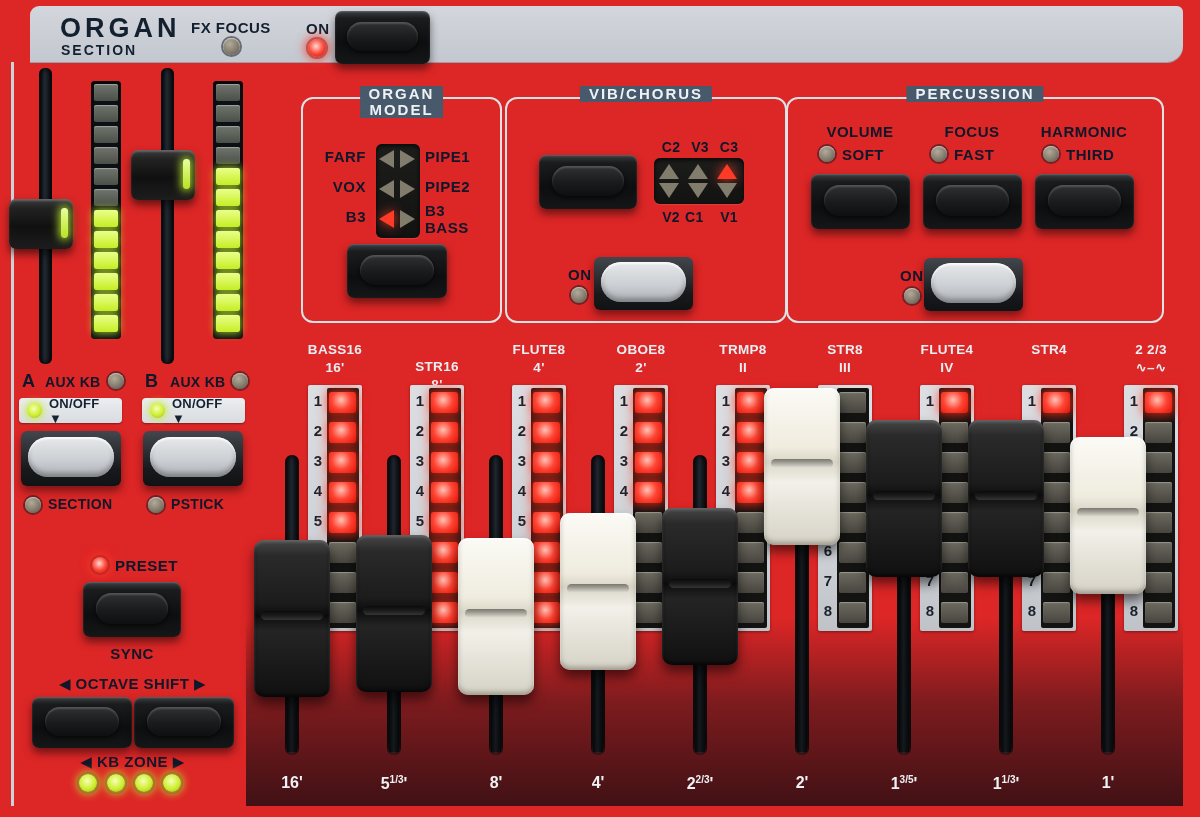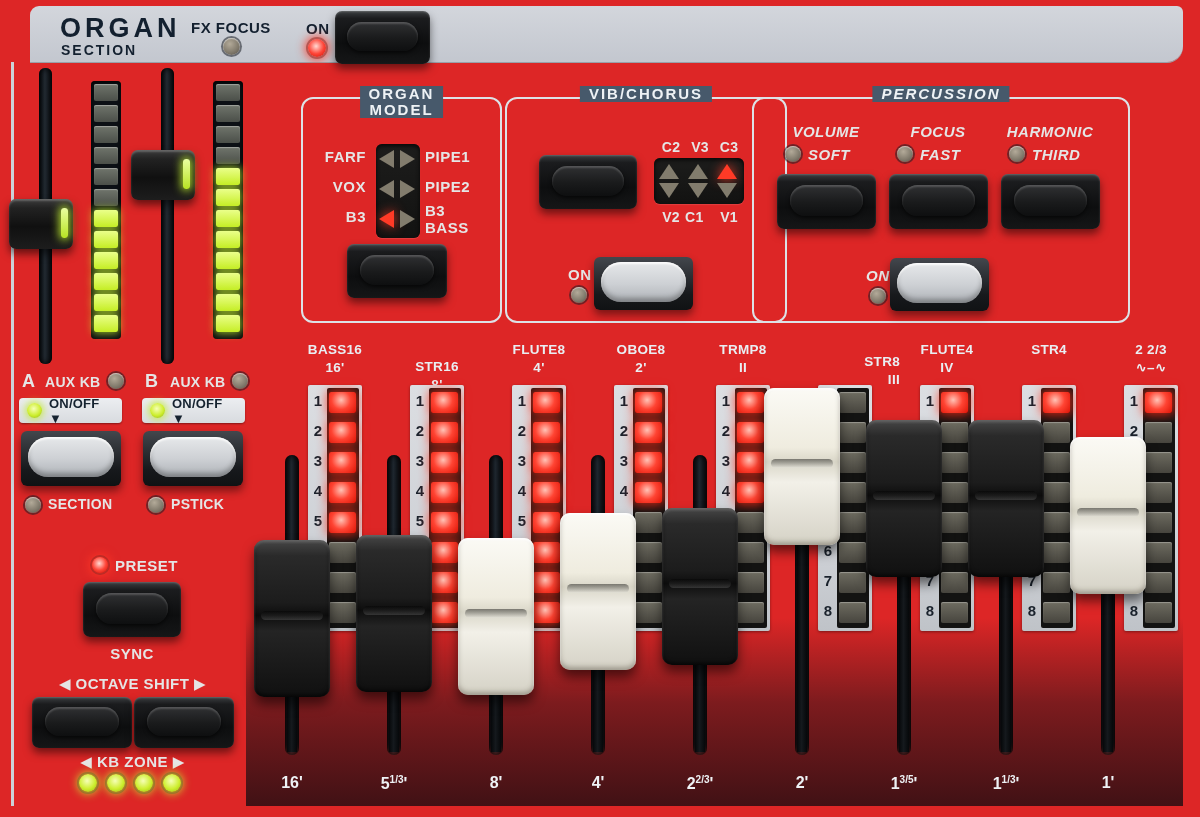--- a/index.html
+++ b/index.html
@@ -5,21 +5,21 @@
   html,body{margin:0;padding:0;background:#555;}
   .stage{position:relative;width:1200px;height:817px;background:#dd2626;overflow:hidden;
          font-family:"Liberation Sans","DejaVu Sans",sans-serif;-webkit-font-smoothing:antialiased;}
   .panel{position:absolute;left:14px;top:62px;width:1169px;height:744px;
          background:linear-gradient(180deg,#4a5c6e 0%,#47596b 38%,#42546​6 60%,#3e5062 72%,#2f3f4e 90%,#273645 100%);}
   .panel-edge{position:absolute;left:11px;top:62px;width:3px;height:744px;background:#ccd2d8;}
   .strip{position:absolute;left:30px;top:6px;width:1153px;height:56px;background:linear-gradient(180deg,#d3d6dc,#c3c7cf);
          border-radius:9px 6px 16px 0;box-shadow:0 1px 0 #9aa0a8;}
   .shade{position:absolute;left:246px;top:618px;width:937px;height:188px;
          background:linear-gradient(180deg,rgba(8,14,20,0) 0%,rgba(8,14,20,.45) 45%,rgba(4,9,14,.72) 100%);}
-  .t{position:absolute;font-weight:700;color:#e5e5e5;}
+  .t{position:absolute;font-weight:700;color:#0f172a;}
   .dk{color:#13202f;}
   .brand{font-size:27px;letter-spacing:4px;}
   .brand2{font-size:14px;letter-spacing:2px;}
   .lbl15{font-size:15px;letter-spacing:.5px;}
   .lbl14{font-size:14px;letter-spacing:.3px;}
   .ctr{text-align:center;}
   
   .led{position:absolute;border-radius:50%;}
   .led-dim{background:radial-gradient(circle at 40% 35%,#b3aa99 0%,#837c6e 55%,#565149 100%);
            box-shadow:inset 0 1px 1px rgba(255,255,255,.5),0 0 0 2px rgba(25,30,36,.55);}
@@ -224,21 +224,21 @@
         <div class="tri tri-down" style="left: 63px; top: 25px;"></div>
       </div>
     <div class="t lbl14" style="left:149px;top:110px;width:30px;text-align:center;">V2</div>
     <div class="t lbl14" style="left:178px;top:110px;width:30px;text-align:left;">C1</div>
     <div class="t lbl14" style="left:207px;top:110px;width:30px;text-align:center;">V1</div>
     <div class="t lbl15" style="left:61px;top:167px;">ON</div>
     <div class="led led-dim" style="left:64px;top:188px;width:16px;height:16px;"></div>
     <div class="btn-gray" style="left:87px;top:158px;width:99px;height:53px;"></div>
   </div>
 
-  <div class="gbox" style="left:752px;width:374px;font-style:italic;">
+  <div class="gbox" style="left:786px;width:374px;">
     <div class="gtitle">PERCUSSION</div>
     <div class="perc-group" style="left:22px;">
       <div class="t lbl15 ctr" style="left:0;top:24px;width:100px;">VOLUME</div>
       <div class="led led-dim" style="left:9px;top:47px;width:16px;height:16px;"></div>
       <div class="t lbl15" style="left:32px;top:47px;">SOFT</div>
       <div class="btn-black" style="left:1px;top:75px;width:99px;height:55px;"></div>
     </div>
     <div class="perc-group" style="left:134px;">
       <div class="t lbl15 ctr" style="left:0;top:24px;width:100px;">FOCUS</div>
       <div class="led led-dim" style="left:9px;top:47px;width:16px;height:16px;"></div>
@@ -375,21 +375,21 @@
         <div class="db-num" style="left: 2px; top: 157px;">6</div>
         <div class="db-led" style="left: 21px; top: 157px;"></div>
         <div class="db-num" style="left: 2px; top: 187px;">7</div>
         <div class="db-led" style="left: 21px; top: 187px;"></div>
         <div class="db-num" style="left: 2px; top: 217px;">8</div>
         <div class="db-led" style="left: 21px; top: 217px;"></div>
       </div>
       <div class="db-stem" style="left: 695px; top: 665px; height: 87px;"></div>
       <div class="db-cap cap-black" style="left: 662px; top: 508px;"></div>
       <div class="db-foot" style="left: 650px; top: 774px;"><span>2</span><sup>2/3</sup>'</div>
-      <div class="db-toplabel" style="left: 790px; top: 353px; text-align: right;">STR8
+      <div class="db-toplabel" style="left: 790px; top: 341px;">STR8
 III</div>
       <div class="db-track" style="left: 795px; top: 455px; height: 300px;"></div>
       <div class="db-plate" style="left: 818px; top: 385px; height: 246px;">
         <div class="db-ledcol" style="left: 19px; top: 3px; width: 32px; height: 240px;"></div>
         <div class="db-num" style="left: 2px; top: 7px;">1</div>
         <div class="db-led" style="left: 21px; top: 7px;"></div>
         <div class="db-num" style="left: 2px; top: 37px;">2</div>
         <div class="db-led" style="left: 21px; top: 37px;"></div>
         <div class="db-num" style="left: 2px; top: 67px;">3</div>
         <div class="db-led" style="left: 21px; top: 67px;"></div>

